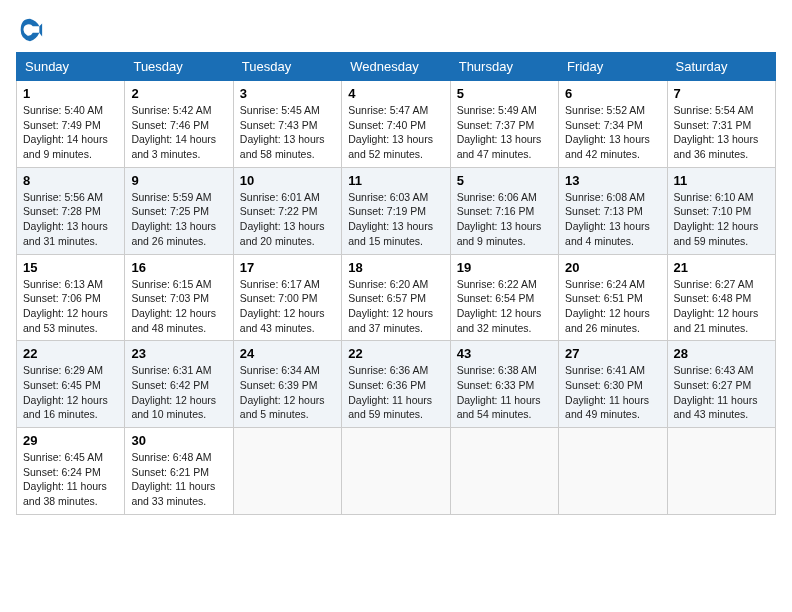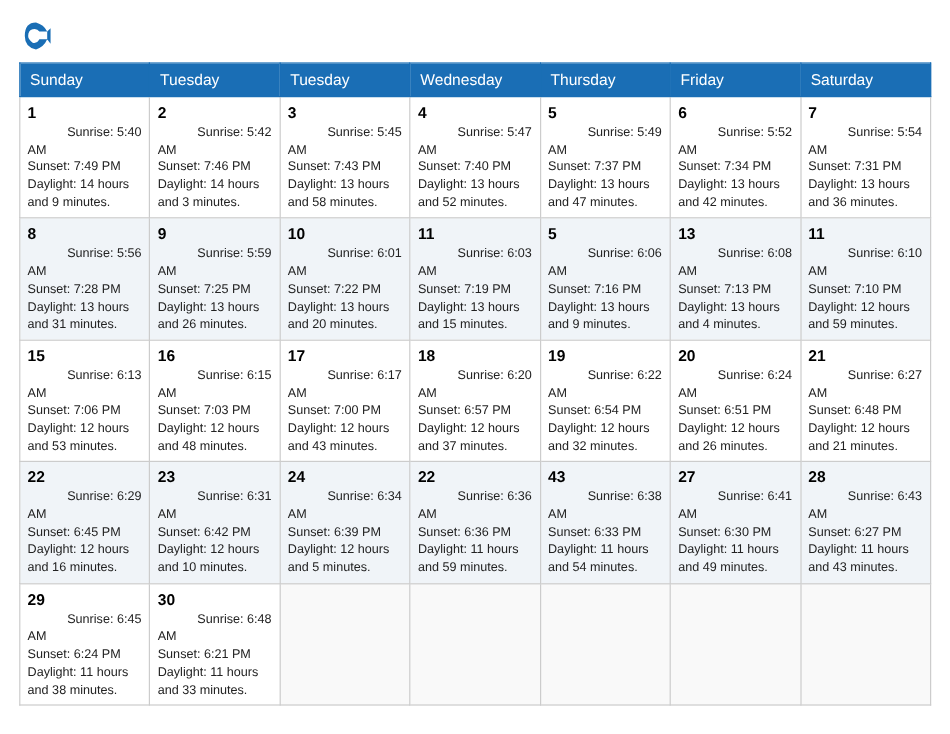--- a/index.html
+++ b/index.html
@@ -72,21 +72,20 @@
     .day-num {
       font-size: 13px;
       font-weight: bold;
       display: block;
       margin-bottom: 2px;
     }
     .cell-text {
       font-size: 10.5px;
       color: #222;
       line-height: 1.4;
-      margin-left: 33px;
     }
     td.empty {
       background: #f9f9f9;
     }
   </style>
 </head>
 <body>
 
 <div class="header">
   <div class="logo">

